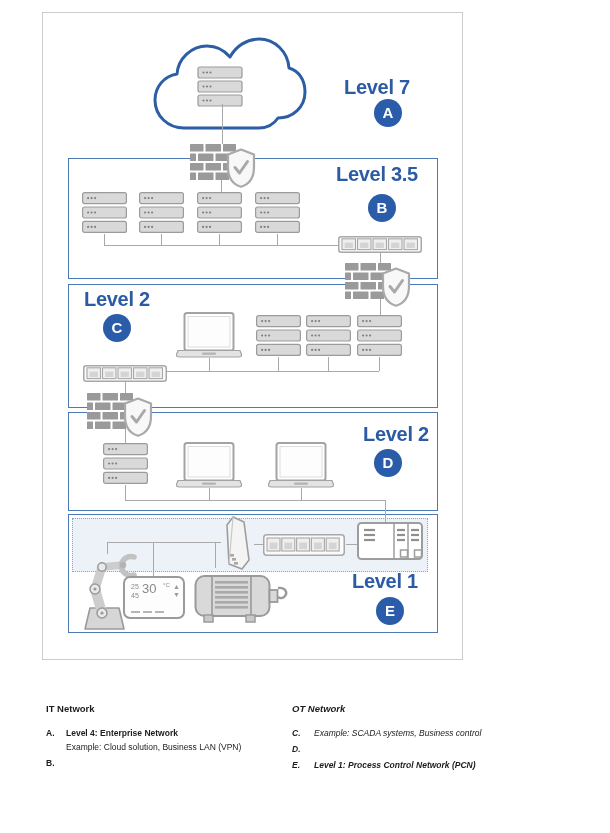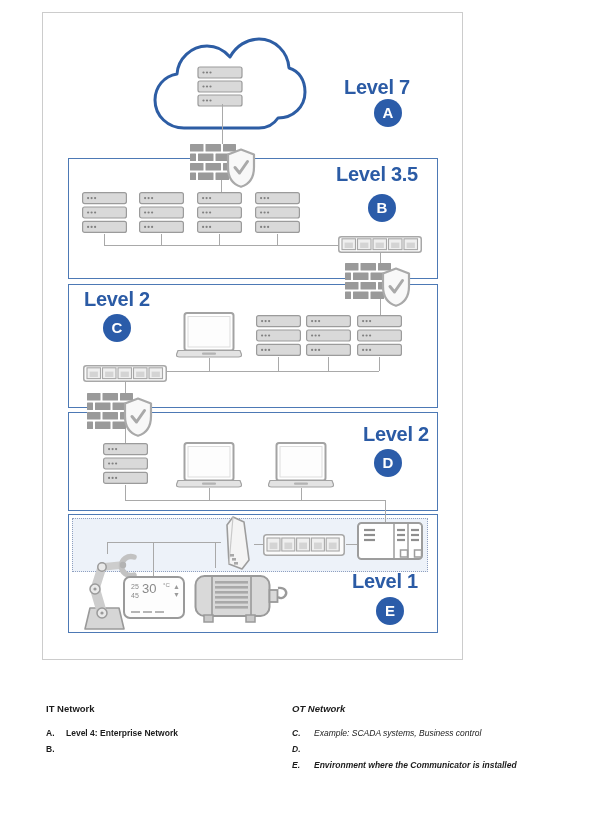--- a/index.html
+++ b/index.html
@@ -422,20 +422,21 @@
   <div class="level-label" style="left:352px;top:570px">Level 1</div>
   <div class="badge" style="left:376px;top:597px">E</div>
 
 
   <div class="legend-col it">
     <div class="legend-title">IT Network</div>
     <div class="legend-item">
       <span class="letter">A.</span>
       <span class="body">
         <div class="item-title">Level 4: Enterprise Network</div>
+        <div class="item-example">Example: Cloud solution, Business LAN (VPN)</div>
       </span>
     </div>
     <div class="legend-item">
       <span class="letter">B.</span>
     </div>
   </div>
 
   <div class="legend-col ot">
     <div class="legend-title">OT Network</div>
     <div class="legend-item">
@@ -443,18 +444,18 @@
       <span class="body">
         <div class="item-example">Example: SCADA systems, Business control</div>
       </span>
     </div>
     <div class="legend-item">
       <span class="letter">D.</span>
     </div>
     <div class="legend-item">
       <span class="letter">E.</span>
       <span class="body">
-        <div class="item-sub">Environment where the Communicator is installed</div>
+        <div class="item-title">Level 1: Process Control Network (PCN)</div>
       </span>
     </div>
   </div>
 
 </div>
 
 </body></html>

